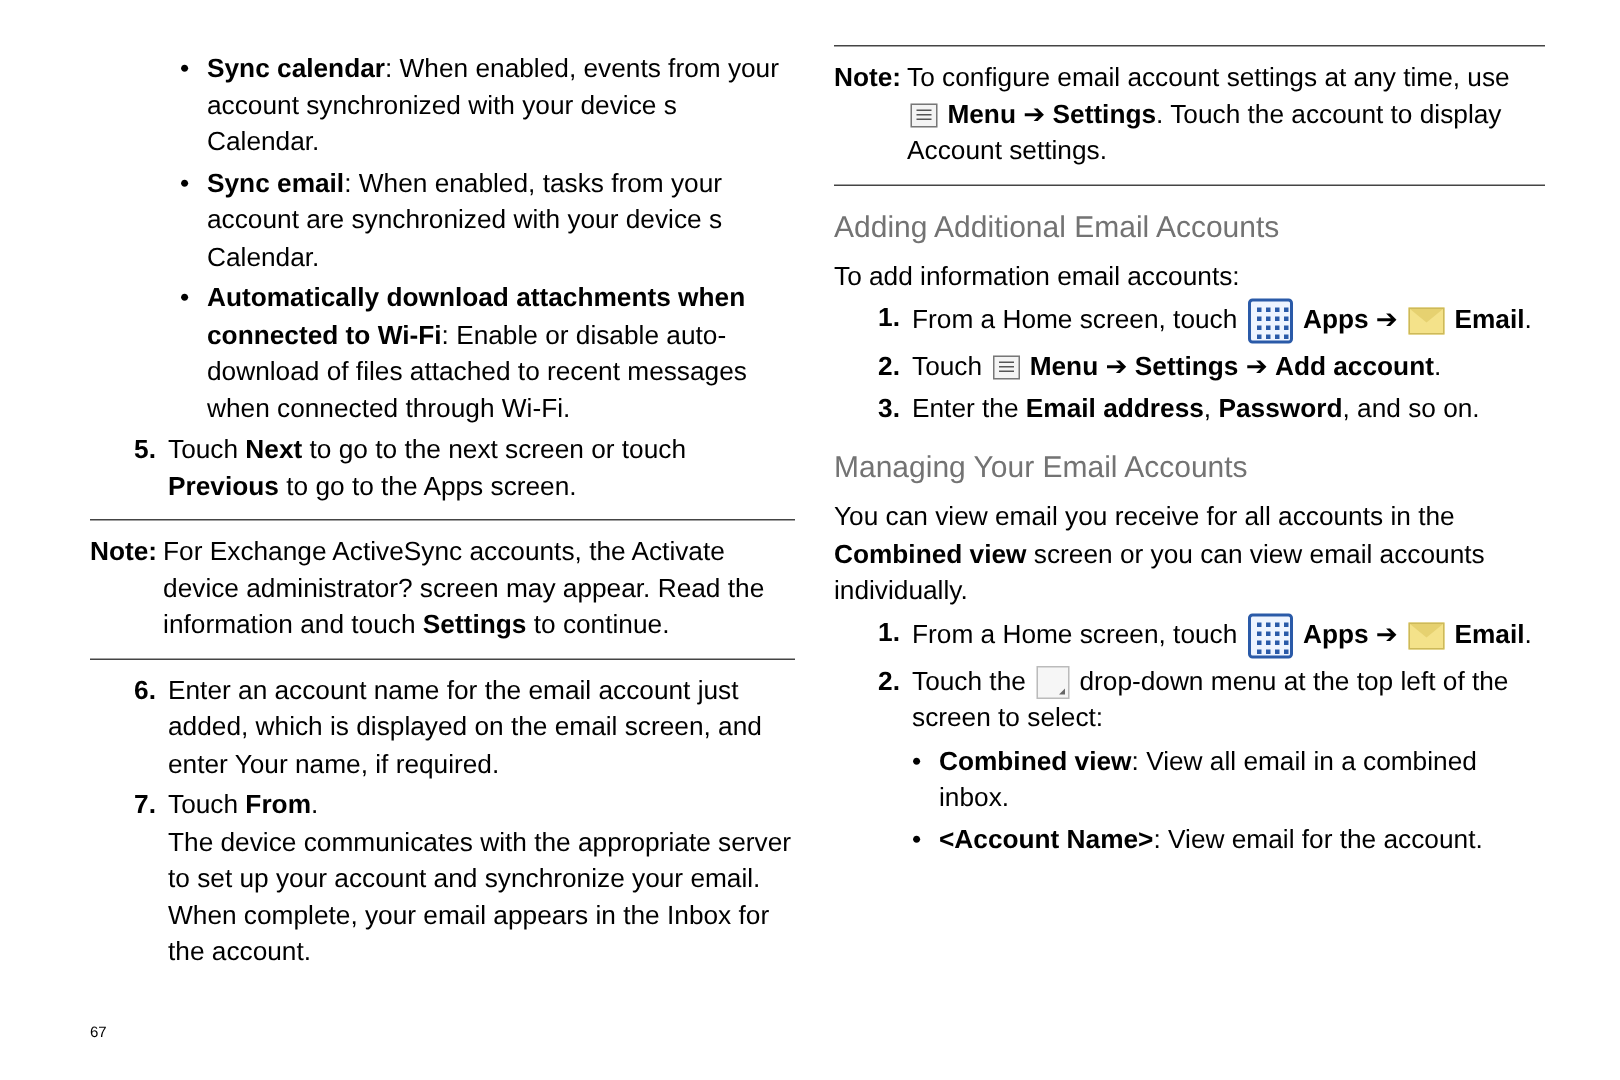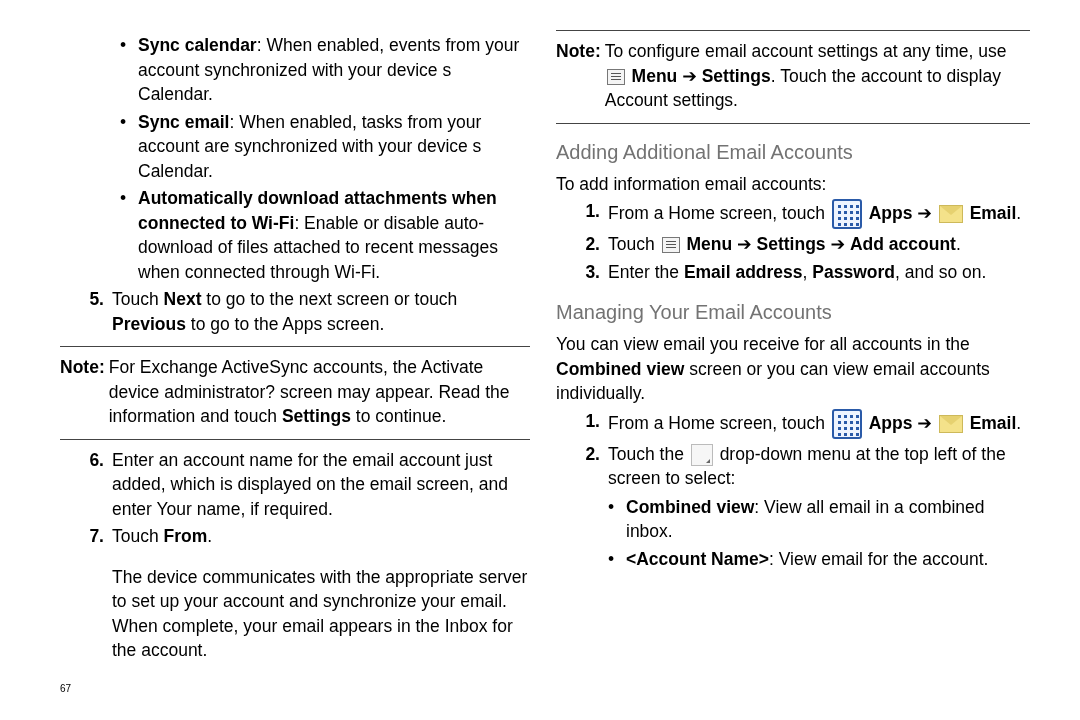--- a/index.html
+++ b/index.html
@@ -203,21 +203,21 @@
 
     <div class="num-row">
       <div class="num-glyph">6.</div>
       <div class="num-content">Enter an account name for the email account just added, which is displayed on the email screen, and enter Your name, if required.</div>
     </div>
 
     <div class="num-row">
       <div class="num-glyph">7.</div>
       <div class="num-content">
         <span>Touch </span><span class="b">From</span><span>.</span>
-        <div style="margin-top:16px;">The device communicates with the appropriate server to set up your account and synchronize your email. When complete, your email appears in the Inbox for the account.</div>
+        <div style="margin-top:0;">The device communicates with the appropriate server to set up your account and synchronize your email. When complete, your email appears in the Inbox for the account.</div>
       </div>
     </div>
 
   </div>
 
   <div class="col right">
 
     <hr class="sep" style="margin-top:0;">
     <div class="note-row">
       <div class="note-label">Note:</div>

